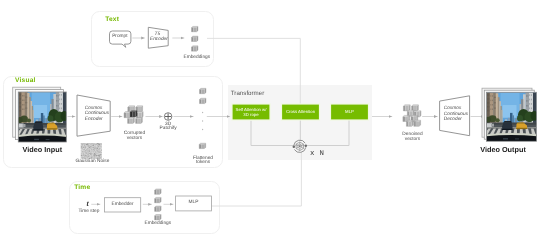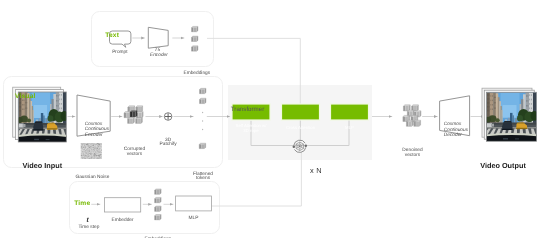--- a/index.html
+++ b/index.html
@@ -1,21 +1,21 @@
 <!DOCTYPE html>
 <html><head>
 <meta charset="utf-8">
 <title>Cosmos Diffusion Architecture</title>
 <style>
   html,body{margin:0;padding:0;background:#ffffff;}
   body{width:554px;height:238px;overflow:hidden;
        font-family:"Liberation Sans",sans-serif;-webkit-font-smoothing:antialiased;text-rendering:geometricPrecision;-webkit-font-smoothing:antialiased;}
   #stage{position:relative;width:554px;height:238px;background:#fff;}
   #sheet{position:absolute;left:0;top:0;}
-  .lbl{position:absolute;white-space:nowrap;line-height:1;-webkit-font-smoothing:antialiased;transform:translateZ(0);margin-top:16px;}
+  .lbl{position:absolute;white-space:nowrap;line-height:1;-webkit-font-smoothing:antialiased;transform:translateZ(0);}
   .ctr{text-align:center;}
   .panel-title{font-size:6.6px;font-weight:bold;color:#76b900;letter-spacing:0.2px;}
   .xform-title{font-size:6.2px;color:#555555;}
   .tiny{font-size:4.8px;color:#4a4a4a;}
   .ital{font-style:italic;}
   .bold{font-size:7.3px;font-weight:bold;color:#1a1a1a;}
   .blk{font-size:4.3px;color:#ffffff;}
   .repeat{font-size:7.4px;color:#3a3a3a;letter-spacing:0.3px;}
   .tstep{font-size:8px;font-weight:bold;color:#3a3a3a;font-family:"Liberation Serif",serif;font-style:italic;}
 </style>
@@ -355,21 +355,21 @@
 <div class="lbl tstep" style="left:86.6px;top:200.4px;">t</div>
 <div class="lbl tiny ctr" style="left:68.9px;top:209.8px;width:40px;">Time step</div>
 <div class="lbl tiny ctr" style="left:104.4px;top:202.8px;width:36.3px;">Embedder</div>
 <div class="lbl tiny ctr" style="left:132.8px;top:222.2px;width:50px;">Embeddings</div>
 <div class="lbl tiny ctr" style="left:175.6px;top:201.2px;width:35.8px;">MLP</div>
 
 <div class="lbl blk ctr" style="left:232px;top:108.4px;width:38px;">Self Attention w/</div>
 <div class="lbl blk ctr" style="left:232px;top:113.4px;width:38px;">3D rope</div>
 <div class="lbl blk ctr" style="left:281.5px;top:110px;width:38px;">Cross Attention</div>
 <div class="lbl blk ctr" style="left:330.5px;top:110px;width:38px;">MLP</div>
-<div class="lbl repeat" style="left:310px;top:150.6px;">x N</div>
+<div class="lbl repeat" style="left:310px;top:150.6px;font-family:Liberation Mono, monospace;">x N</div>
 
 <div class="lbl tiny ctr" style="left:387.5px;top:133.3px;width:50px;">Denoised</div>
 <div class="lbl tiny ctr" style="left:387.5px;top:138px;width:50px;">vectors</div>
 <div class="lbl tiny ital" style="left:443.8px;top:106.8px;">Cosmos</div>
 <div class="lbl tiny ital" style="left:443.8px;top:112.6px;">Continuous</div>
 <div class="lbl tiny ital" style="left:443.8px;top:118.4px;">Decoder</div>
 <div class="lbl bold ctr" style="left:478px;top:146.2px;width:50px;">Video Output</div>
 </div>
 
 </body></html>

